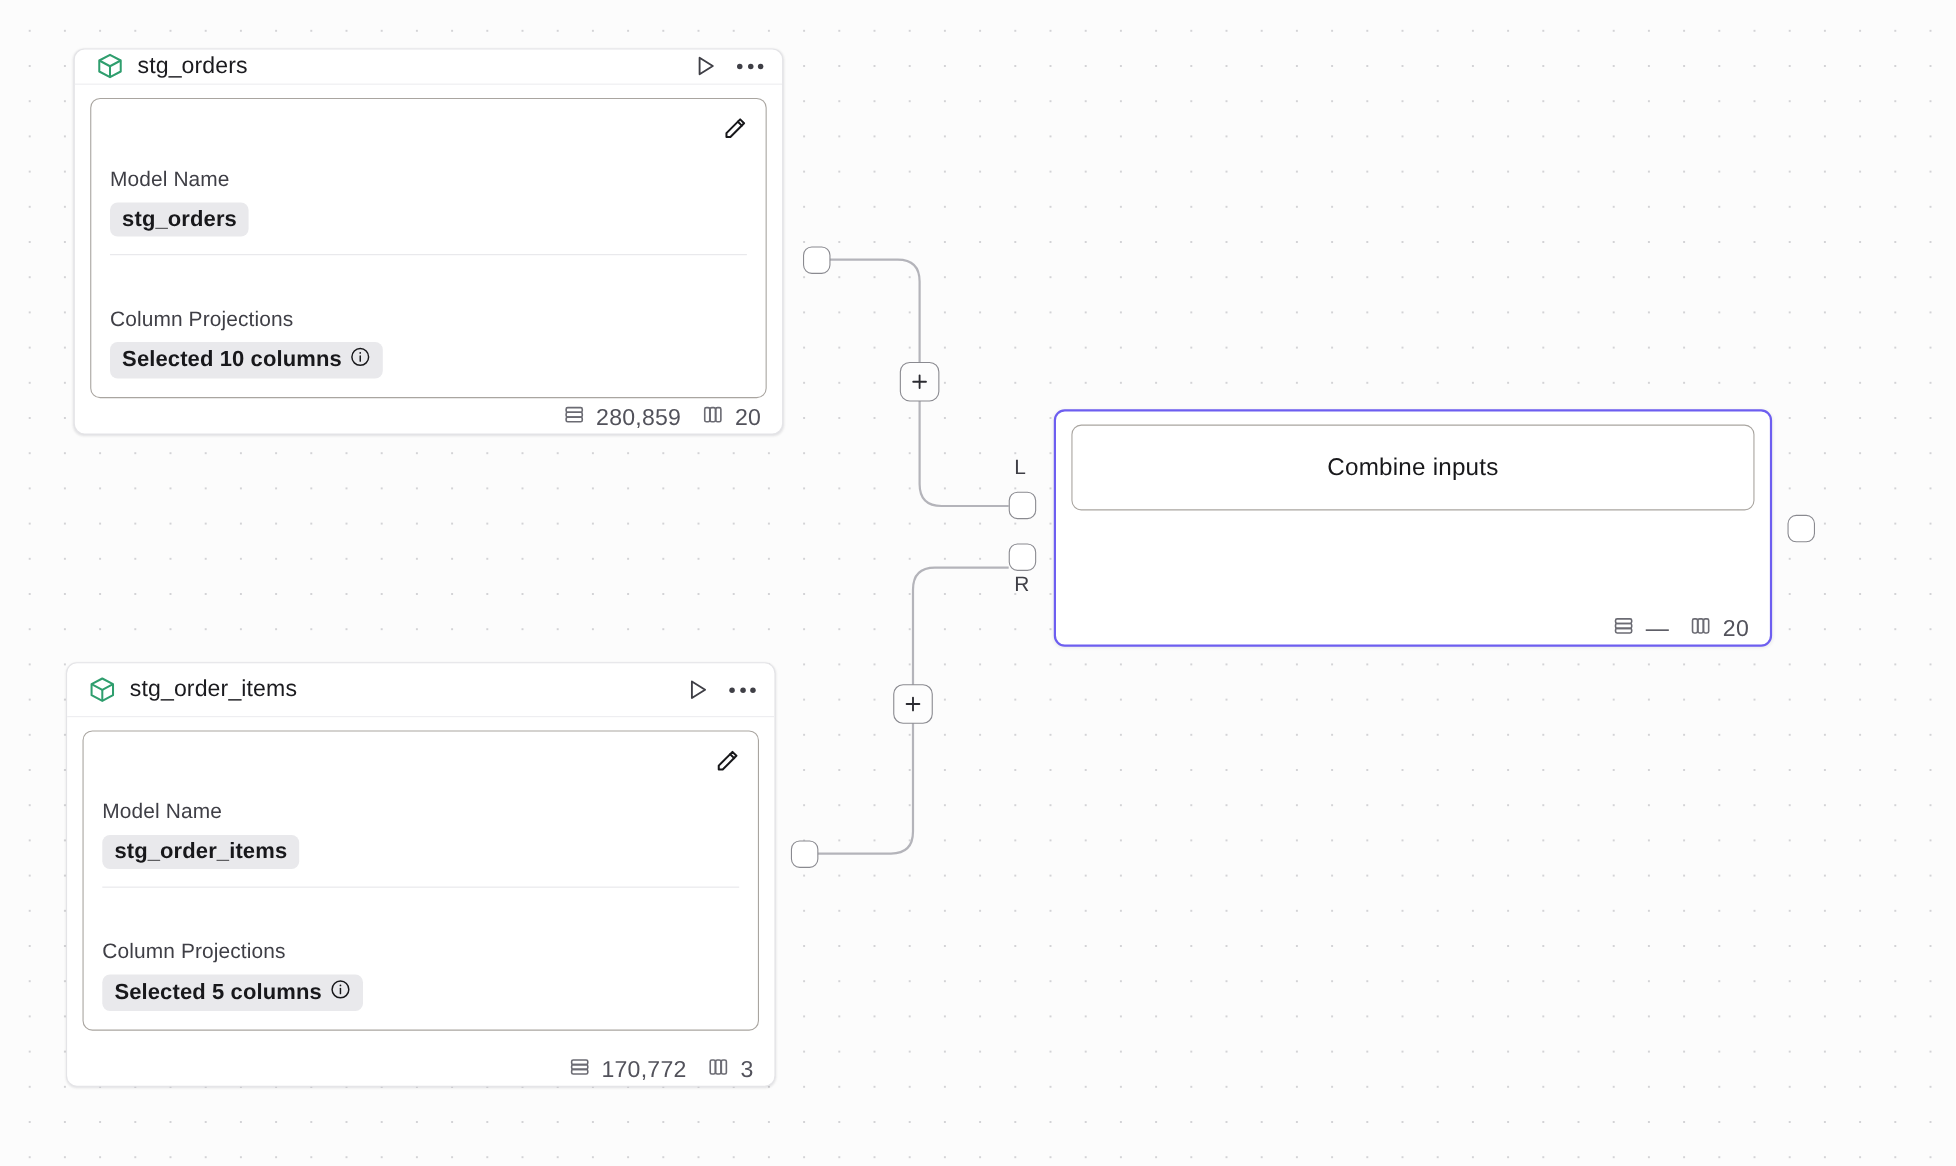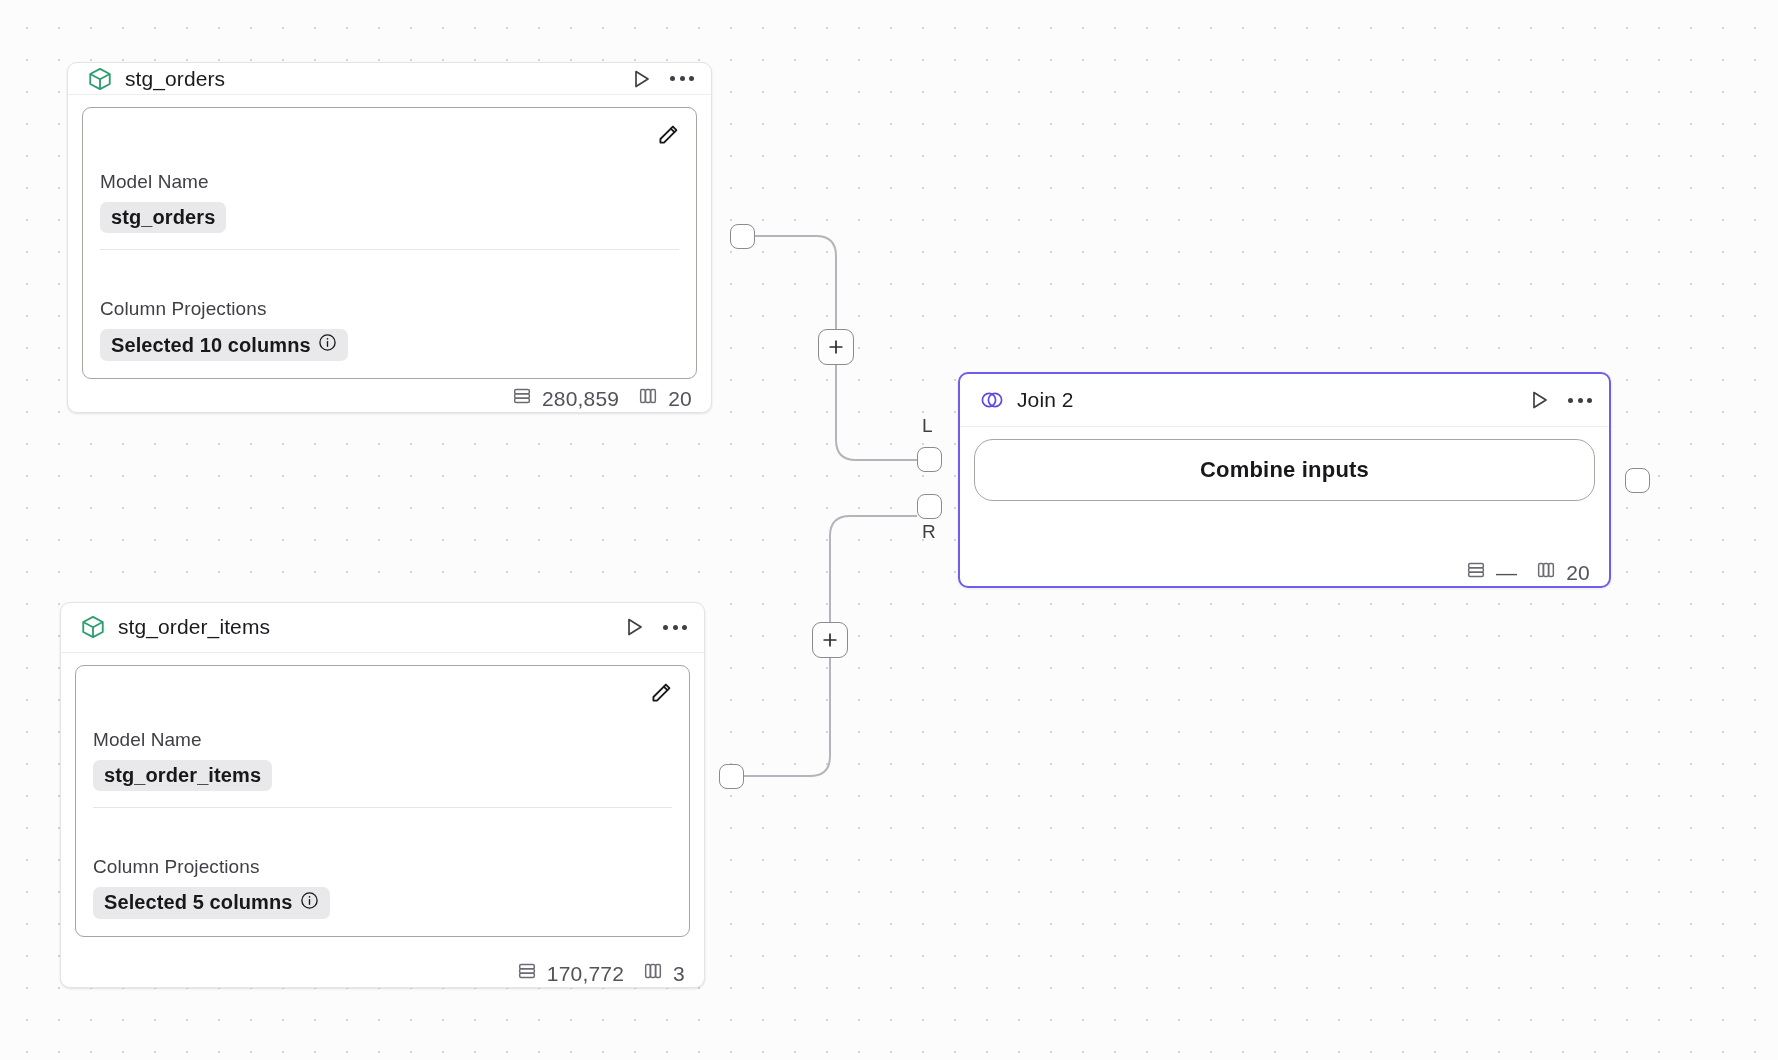--- a/index.html
+++ b/index.html
@@ -110,27 +110,27 @@
   .pencil-wrap {
     position: absolute;
     top: 14px;
     right: 15px;
     cursor: pointer;
   }
 
   
   .combine-btn {
     width: 100%;
-    height: 62px;
+    height: 78px;
     border: 1px solid #a9a5a0;
-    border-radius: 19px;
+    border-radius: 9px;
     background: #fff;
     font-family: "Liberation Sans", sans-serif;
     font-size: 22px;
-    font-weight: 700;
+    font-weight: 400;
     color: #18181b;
     cursor: pointer;
     letter-spacing: 0.2px;
   }
 
   
   .node-footer {
     display: flex;
     align-items: flex-end;
     justify-content: flex-end;
@@ -184,21 +184,21 @@
 
 <div id="canvas">
 
   <svg id="edges" viewBox="0 0 1778 1060" width="1778" height="1060">
 
     <path d="M 754 236 H 816 Q 836 236 836 256 V 440 Q 836 460 856 460 H 917" fill="none" stroke="#b4b4ba" stroke-width="2"></path>
 
     <path d="M 743 776 H 810 Q 830 776 830 756 V 536 Q 830 516 850 516 H 917" fill="none" stroke="#b4b4ba" stroke-width="2"></path>
   </svg>
 
-  <div class="node" style="left:67px; top:62px; width:645px; height:351px;">
+  <div class="node" style="left:67px; top:44px; width:645px; height:351px;">
 
     <div class="node-header">
       <span class="hdr-icon">
         <svg width="26" height="26" viewBox="0 0 24 24" fill="none" stroke="#2f9e6e" stroke-width="1.7" stroke-linejoin="round">
           <path d="M12 2.6 21 7.4v9.2L12 21.4 3 16.6V7.4z"></path>
           <path d="M3 7.4 12 12.2l9-4.8"></path>
           <path d="M12 12.2v9.2"></path>
         </svg>
       </span>
       <span class="node-title">stg_orders</span>
@@ -350,41 +350,20 @@
   <div class="port" style="left:719px; top:764px;"></div>
 
   <button class="plus-btn" style="left:812px; top:622px;">
     <svg width="20" height="20" viewBox="0 0 20 20" stroke="#2b2b31" stroke-width="1.7" stroke-linecap="round">
       <path d="M10 4.2v11.6M4.2 10h11.6"></path>
     </svg>
   </button>
 
   <div class="node selected" style="left:958px; top:372px; width:653px; height:216px;">
 
-    <div class="node-header">
-      <span class="hdr-icon">
-        <svg width="26" height="26" viewBox="0 0 26 26" fill="none" stroke="#5b4ae8" stroke-width="1.7">
-          <circle cx="10" cy="13" r="6.6"></circle>
-          <circle cx="16" cy="13" r="6.6"></circle>
-        </svg>
-      </span>
-      <span class="node-title">Join 2</span>
-      <span class="hdr-actions">
-        <button class="icon-btn" title="Run">
-          <svg width="24" height="24" viewBox="0 0 24 24" fill="none" stroke="#3f3f46" stroke-width="1.7" stroke-linejoin="round">
-            <path d="M7 4.5 19 12 7 19.5z"></path>
-          </svg>
-        </button>
-        <span class="icon-btn dots" title="More options">
-            <i></i>
-            <i></i>
-            <i></i>
-          </span>
-      </span>
-    </div>
 
     <div class="node-body">
       <button class="combine-btn">Combine inputs</button>
     </div>
 
     <div class="node-footer">
       <span class="stat">
         <span>
           <svg width="22" height="22" viewBox="0 0 24 24" fill="none" stroke="#6b6b73" stroke-width="1.6">
             <rect x="4" y="5" width="16" height="4.6" rx="1.6"></rect>

